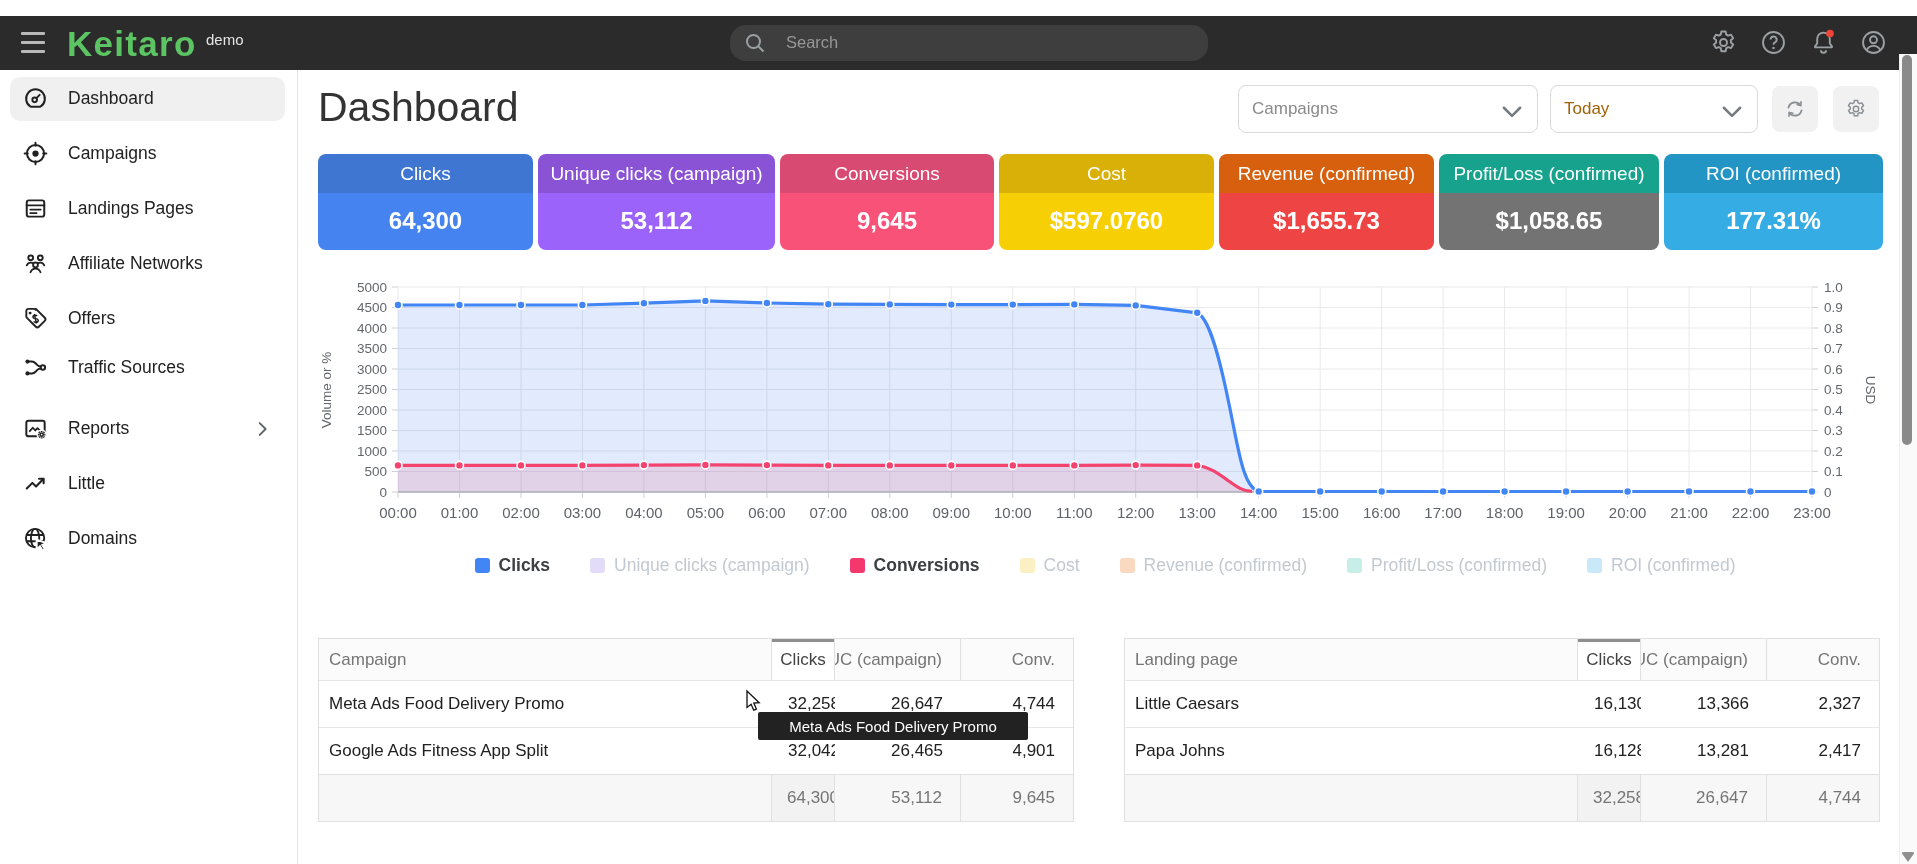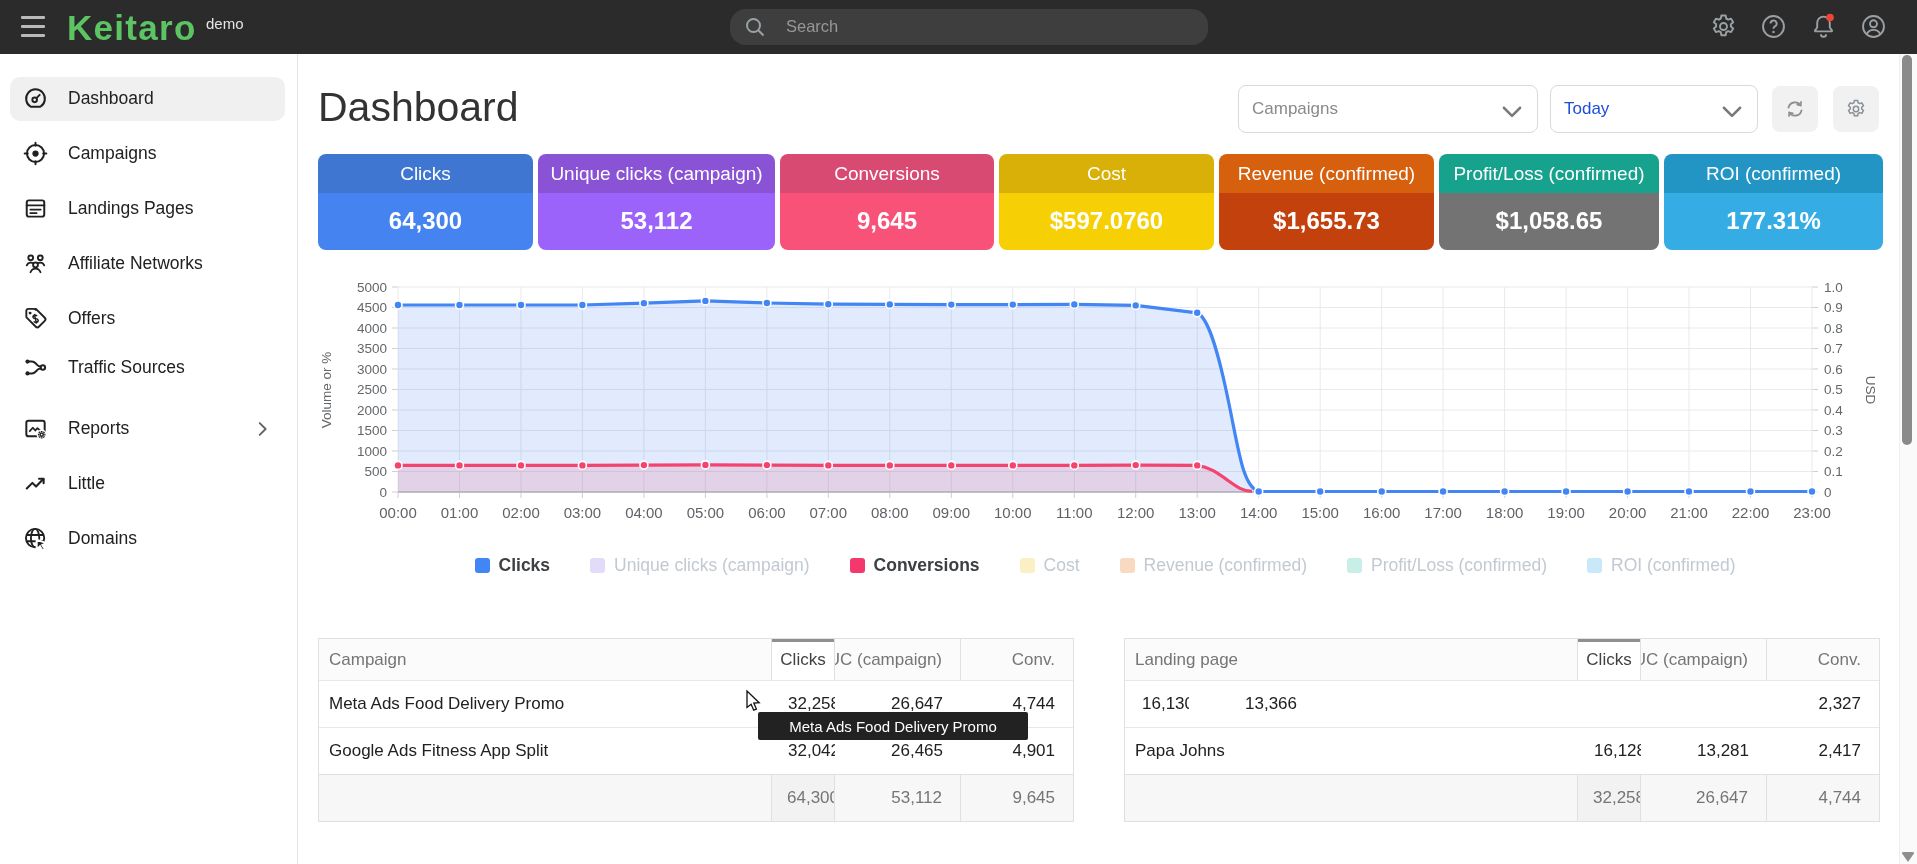--- a/index.html
+++ b/index.html
@@ -1,16 +1,16 @@
 <!DOCTYPE html>
 <html><head><meta charset="utf-8"><title>Dashboard</title>
 <style>
 *{margin:0;padding:0;box-sizing:border-box}
 html,body{width:1917px;height:864px;overflow:hidden;background:#fff;font-family:"Liberation Sans",sans-serif}
-.topbar{position:absolute;left:0;top:0;width:1917px;height:54px;background:#2b2b2b;z-index:50}
+.topbar{position:absolute;left:0;top:16px;width:1917px;height:54px;background:#2b2b2b;z-index:50}
 .burger{position:absolute;left:21px;top:16px;width:24px;height:22px}
 .burger div{position:absolute;left:0;width:24px;height:3px;background:#b9b9b9;border-radius:1px}
 .logo{position:absolute;left:67px;top:8px;font-size:35px;font-weight:bold;color:#5cc463;letter-spacing:1.3px}
 .demo{position:absolute;left:206px;top:15px;font-size:15px;color:#e5e5e5}
 .search{position:absolute;left:730px;top:9px;width:478px;height:36px;background:#3e3e3e;border-radius:16px}
 .search .mag{position:absolute;left:13px;top:6px}
 .search .ph{position:absolute;left:56px;top:8px;font-size:16.5px;color:#979797}
 .topic{position:absolute;top:13px;width:27px;height:27px}
 .sidebar{position:absolute;left:0;top:54px;width:298px;height:810px;background:#fff;border-right:1px solid #e4e4e4}
 .navitem{position:absolute;left:10px;width:275px;height:44px;border-radius:10px}
@@ -150,21 +150,21 @@
     </div>
 </div>
 <div class="pgtitle">Dashboard</div>
 <div class="select" style="left:1238px;top:85px;width:300px">
     <span class="txt" style="color:#8a8a8a">Campaigns</span>
     <span class="sd"><svg viewBox="0 0 24 24" width="26" height="26" fill="none" stroke="#757a7e" stroke-width="2.3" stroke-linecap="round" stroke-linejoin="round">
         <path d="M4.5 9l7.5 7.5L19.5 9"></path>
       </svg></span>
   </div>
 <div class="select" style="left:1550px;top:85px;width:208px">
-    <span class="txt" style="color:#1d4ed8">Today</span>
+    <span class="txt" style="color:#a16207">Today</span>
     <span class="sd"><svg viewBox="0 0 24 24" width="26" height="26" fill="none" stroke="#757a7e" stroke-width="2.3" stroke-linecap="round" stroke-linejoin="round">
         <path d="M4.5 9l7.5 7.5L19.5 9"></path>
       </svg></span>
   </div>
 <div class="sqbtn" style="left:1772px">
     <svg viewBox="0 0 24 24" width="23" height="23" fill="none" stroke="#8a8f94" stroke-width="1.9" stroke-linecap="round">
       <path d="M5.2 10.6a7 7 0 0 1 12.6-2.5"></path>
       <path d="M18.8 13.4a7 7 0 0 1-12.6 2.5"></path>
       <path d="M18.3 4.6l-.3 3.8-3.7-.9" stroke-width="1.7"></path>
       <path d="M5.7 19.4l.3-3.8 3.7.9" stroke-width="1.7"></path>
@@ -188,21 +188,21 @@
 <div class="card">
       <div class="cardtop" style="background:#d94a72">Conversions</div>
       <div class="cardbot" style="background:#f85279">9,645</div>
     </div>
 <div class="card">
       <div class="cardtop" style="background:#d8b007">Cost</div>
       <div class="cardbot" style="background:#f6cf04">$597.0760</div>
     </div>
 <div class="card">
       <div class="cardtop" style="background:#d6600e">Revenue (confirmed)</div>
-      <div class="cardbot" style="background:#c2410c">$1,655.73</div>
+      <div class="cardbot" style="background:#ef4444">$1,655.73</div>
     </div>
 <div class="card">
       <div class="cardtop" style="background:#16a28d">Profit/Loss (confirmed)</div>
       <div class="cardbot" style="background:#737373">$1,058.65</div>
     </div>
 <div class="card">
       <div class="cardtop" style="background:#2395c5">ROI (confirmed)</div>
       <div class="cardbot" style="background:#36ace4">177.31%</div>
     </div>
 </div>
@@ -423,20 +423,21 @@
     </div>
 </div>
 <div class="table" style="left:1124px;top:638px">
 <div class="thead">
       <div class="tc name th">Landing page</div>
       <div class="tc num th clicks sorted"><div class="sortbar"></div>Clicks</div>
       <div class="tc num th uc">UC (campaign)</div>
       <div class="tc num th conv">Conv.</div>
     </div>
 <div class="trow">
+      <div class="tc name">Little Caesars</div>
       <div class="tc num clicks">
         <span>16,130</span>
       </div>
       <div class="tc num uc">13,366</div>
       <div class="tc num conv">2,327</div>
     </div>
 <div class="trow">
       <div class="tc name">Papa Johns</div>
       <div class="tc num clicks">
         <span>16,128</span>

